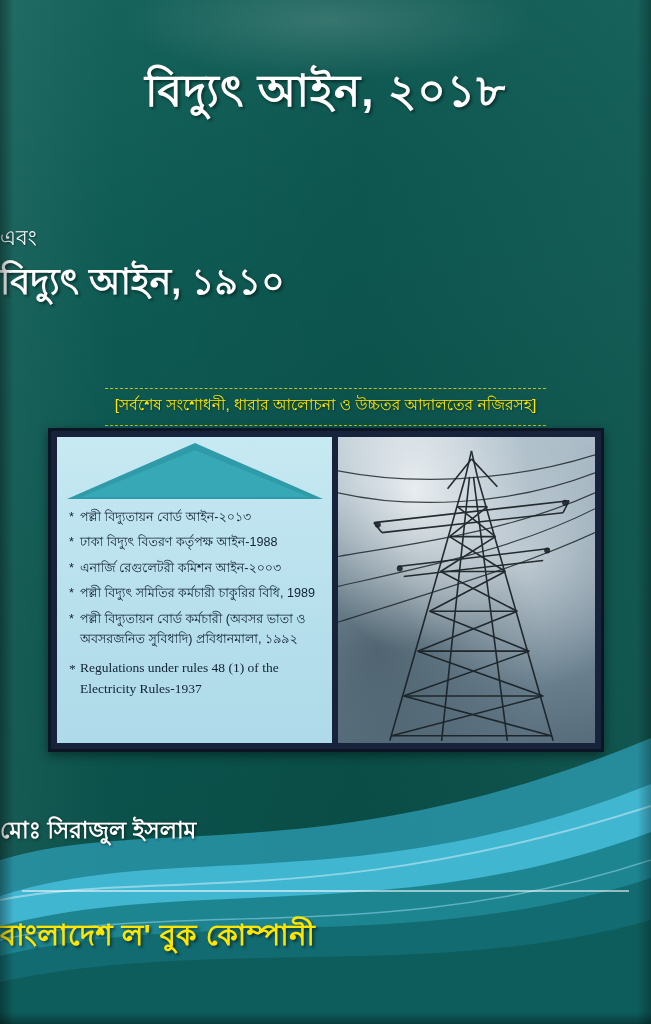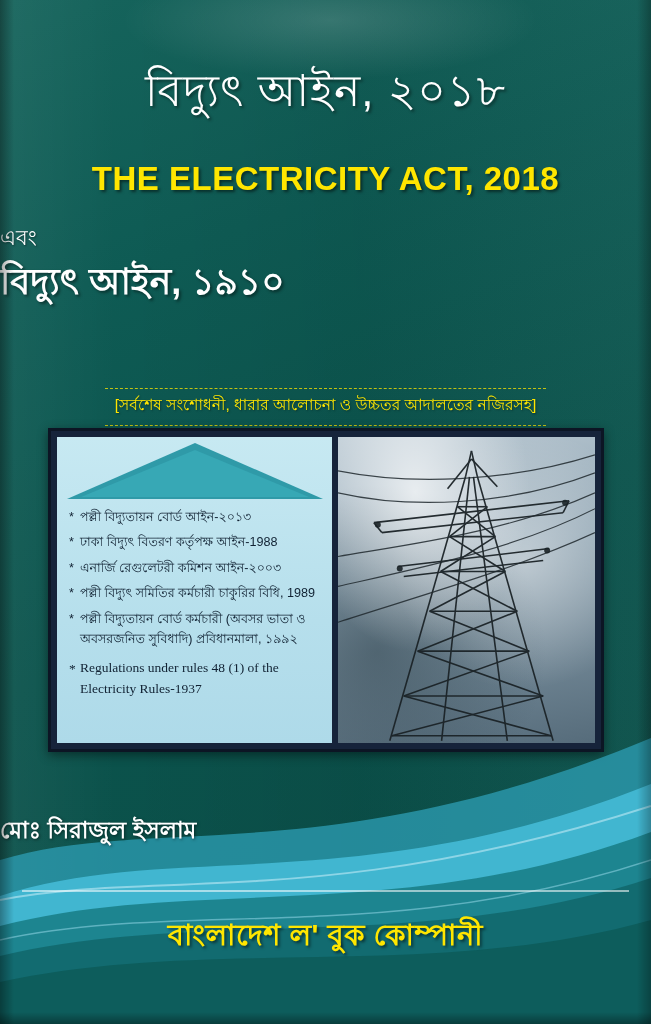--- a/index.html
+++ b/index.html
@@ -37,21 +37,21 @@
   }
 
   
   .title-bn {
     position: absolute;
     top: 58px;
     width: 100%;
     text-align: center;
     color: #ffffff;
     font-size: 44px;
-    font-weight: normal;
+    font-weight: bold;
     letter-spacing: 1px;
     text-shadow: 2px 2px 3px rgba(0,0,0,0.45);
   }
   .title-en {
     position: absolute;
     top: 160px;
     width: 100%;
     text-align: center;
     color: #ffe600;
     font-size: 33px;
@@ -181,21 +181,21 @@
     left: 22px;
     right: 22px;
     top: 890px;
     height: 2px;
     background: rgba(255,255,255,0.55);
   }
   .publisher {
     position: absolute;
     top: 912px;
     width: 100%;
-    text-align: center;
+    text-align: left;
     color: #ffe600;
     font-size: 29px;
     font-weight: bold;
     letter-spacing: 0.5px;
     text-shadow: 2px 2px 3px rgba(0,0,0,0.5);
   }
   .edge-l, .edge-r {
     position: absolute;
     top: 0; bottom: 0; width: 14px;
     pointer-events: none;
@@ -209,21 +209,20 @@
   }
 </style>
 </head>
 <body>
 
 <div class="cover">
   <div class="tex"></div>
   <div class="topglow"></div>
 
   <div class="title-bn">বিদ্যুৎ আইন, ২০১৮</div>
-  <div class="title-en">THE ELECTRICITY ACT, 2018</div>
   <div class="ebong">এবং</div>
   <div class="title-bn2">বিদ্যুৎ আইন, ১৯১০</div>
 
   <div class="subnote">
     <span>[সর্বশেষ সংশোধনী, ধারার আলোচনা ও উচ্চতর আদালতের নজিরসহ]</span>
   </div>
 
   <div class="panel">
 
     <div class="panel-left">

